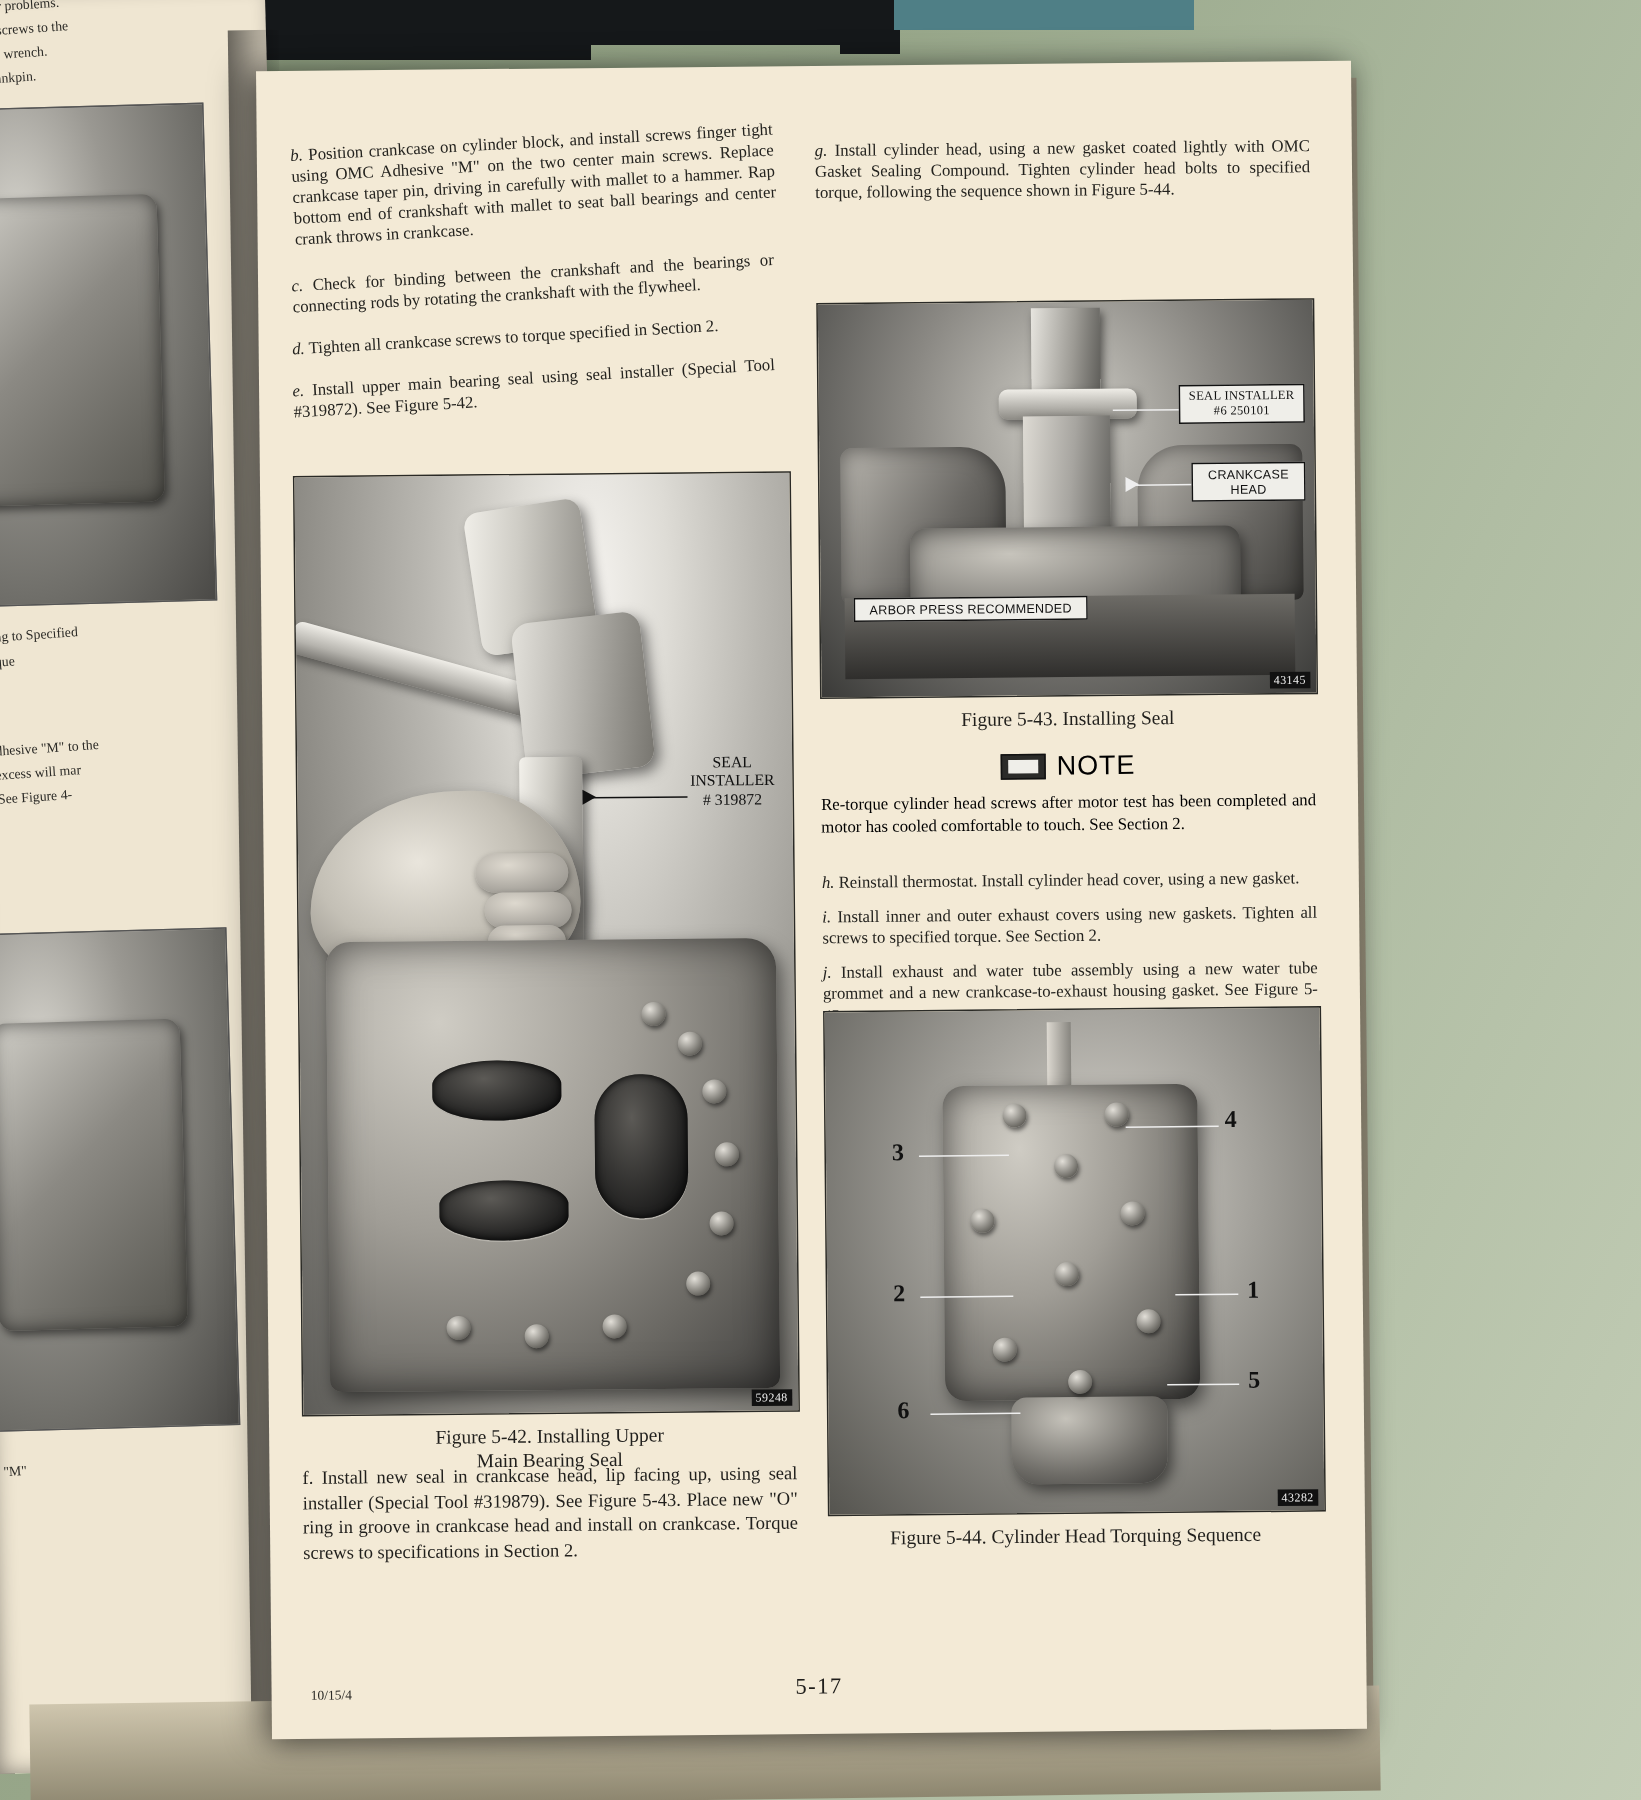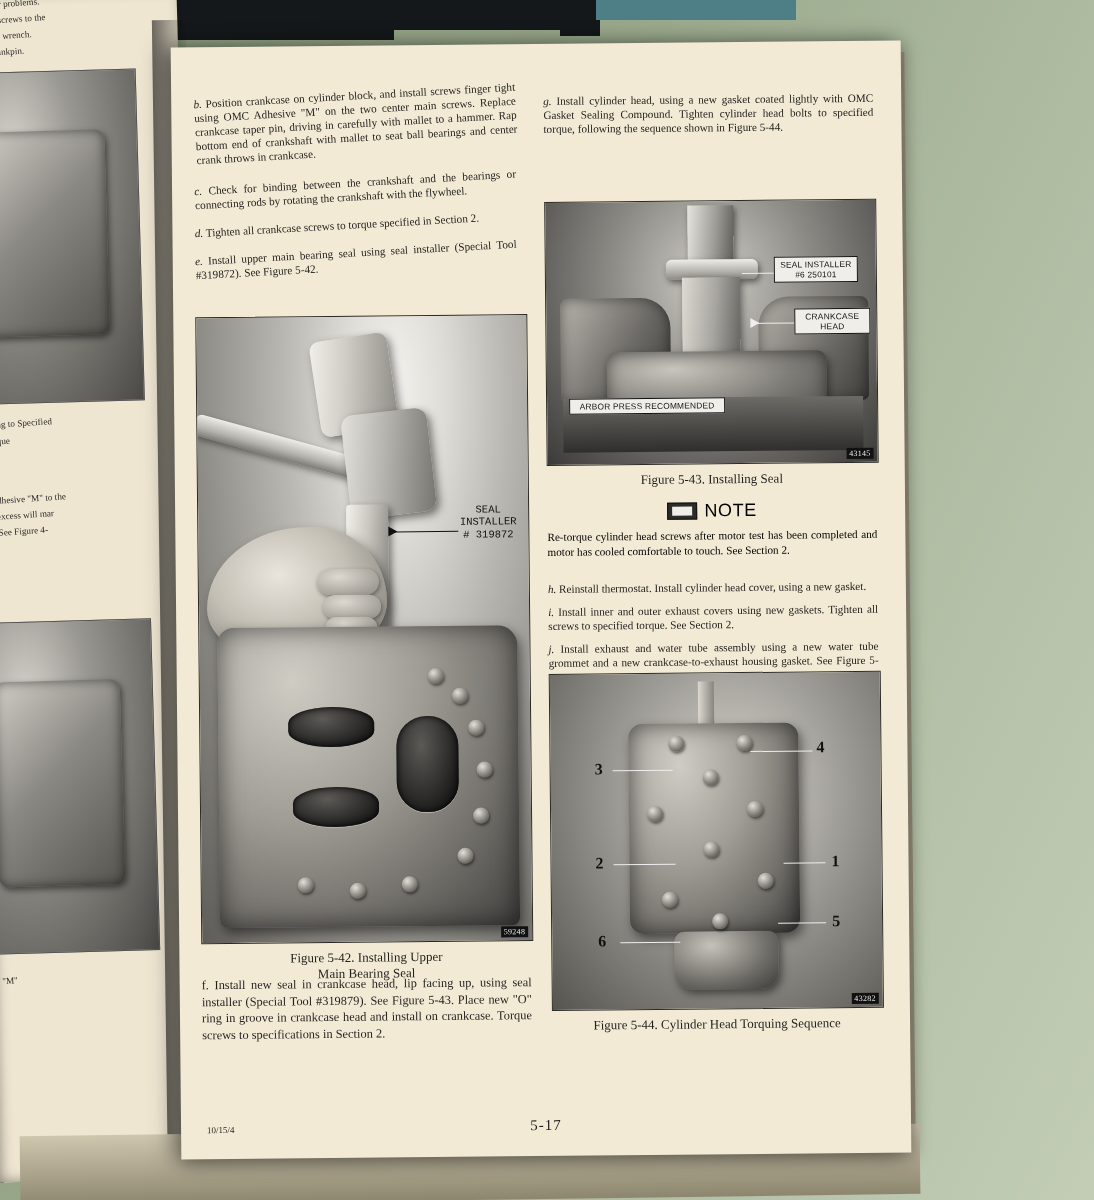--- a/index.html
+++ b/index.html
@@ -258,21 +258,21 @@
     border-top: 5px solid transparent;
     border-bottom: 5px solid transparent;
     border-right: 9px solid #111;
   }
   .lbl-plain {
     position: absolute;
     font-size: 10.5px;
     line-height: 1.18;
     color: #111;
     text-align: center;
-    font-family: Liberation Mono, monospace;
+    font-family: Liberation Serif, serif;
   }
   .lbl-box {
     position: absolute;
     font-size: 8.4px;
     line-height: 1.2;
     color: #111;
     background: #efeee9;
     border: 1px solid #111;
     padding: 2px 4px;
     text-align: center;
@@ -562,21 +562,21 @@
           <div class="photo">
             <div class="press-arms"></div>
             <div class="press-arms right"></div>
             <div class="press-ram"></div>
             <div class="press-cap"></div>
             <div class="press-sleeve"></div>
             <div class="crank-head"></div>
             <div class="press-base"></div>
 
             <div class="callout-line" style="left:196px; top:72px; width:48px; background:#eee;"></div>
-            <div class="lbl-box" style="left:228px; top:56px; width:74px;">
+            <div class="lbl-box" style="left:240px; top:56px; width:74px;font-family:Liberation Serif, serif;">
               <div>SEAL INSTALLER</div>
               <div>#6 250101</div>
             </div>
 
             <div class="callout-line" style="left:210px; top:122px; width:42px; background:#eee;"></div>
             <div class="callout-arrow" style="left:204px; top:117px; transform:rotate(180deg); border-right-color:#eee;"></div>
             <div class="lbl-box" style="left:248px; top:108px; width:66px;">
               <div>CRANKCASE</div>
               <div>HEAD</div>
             </div>

